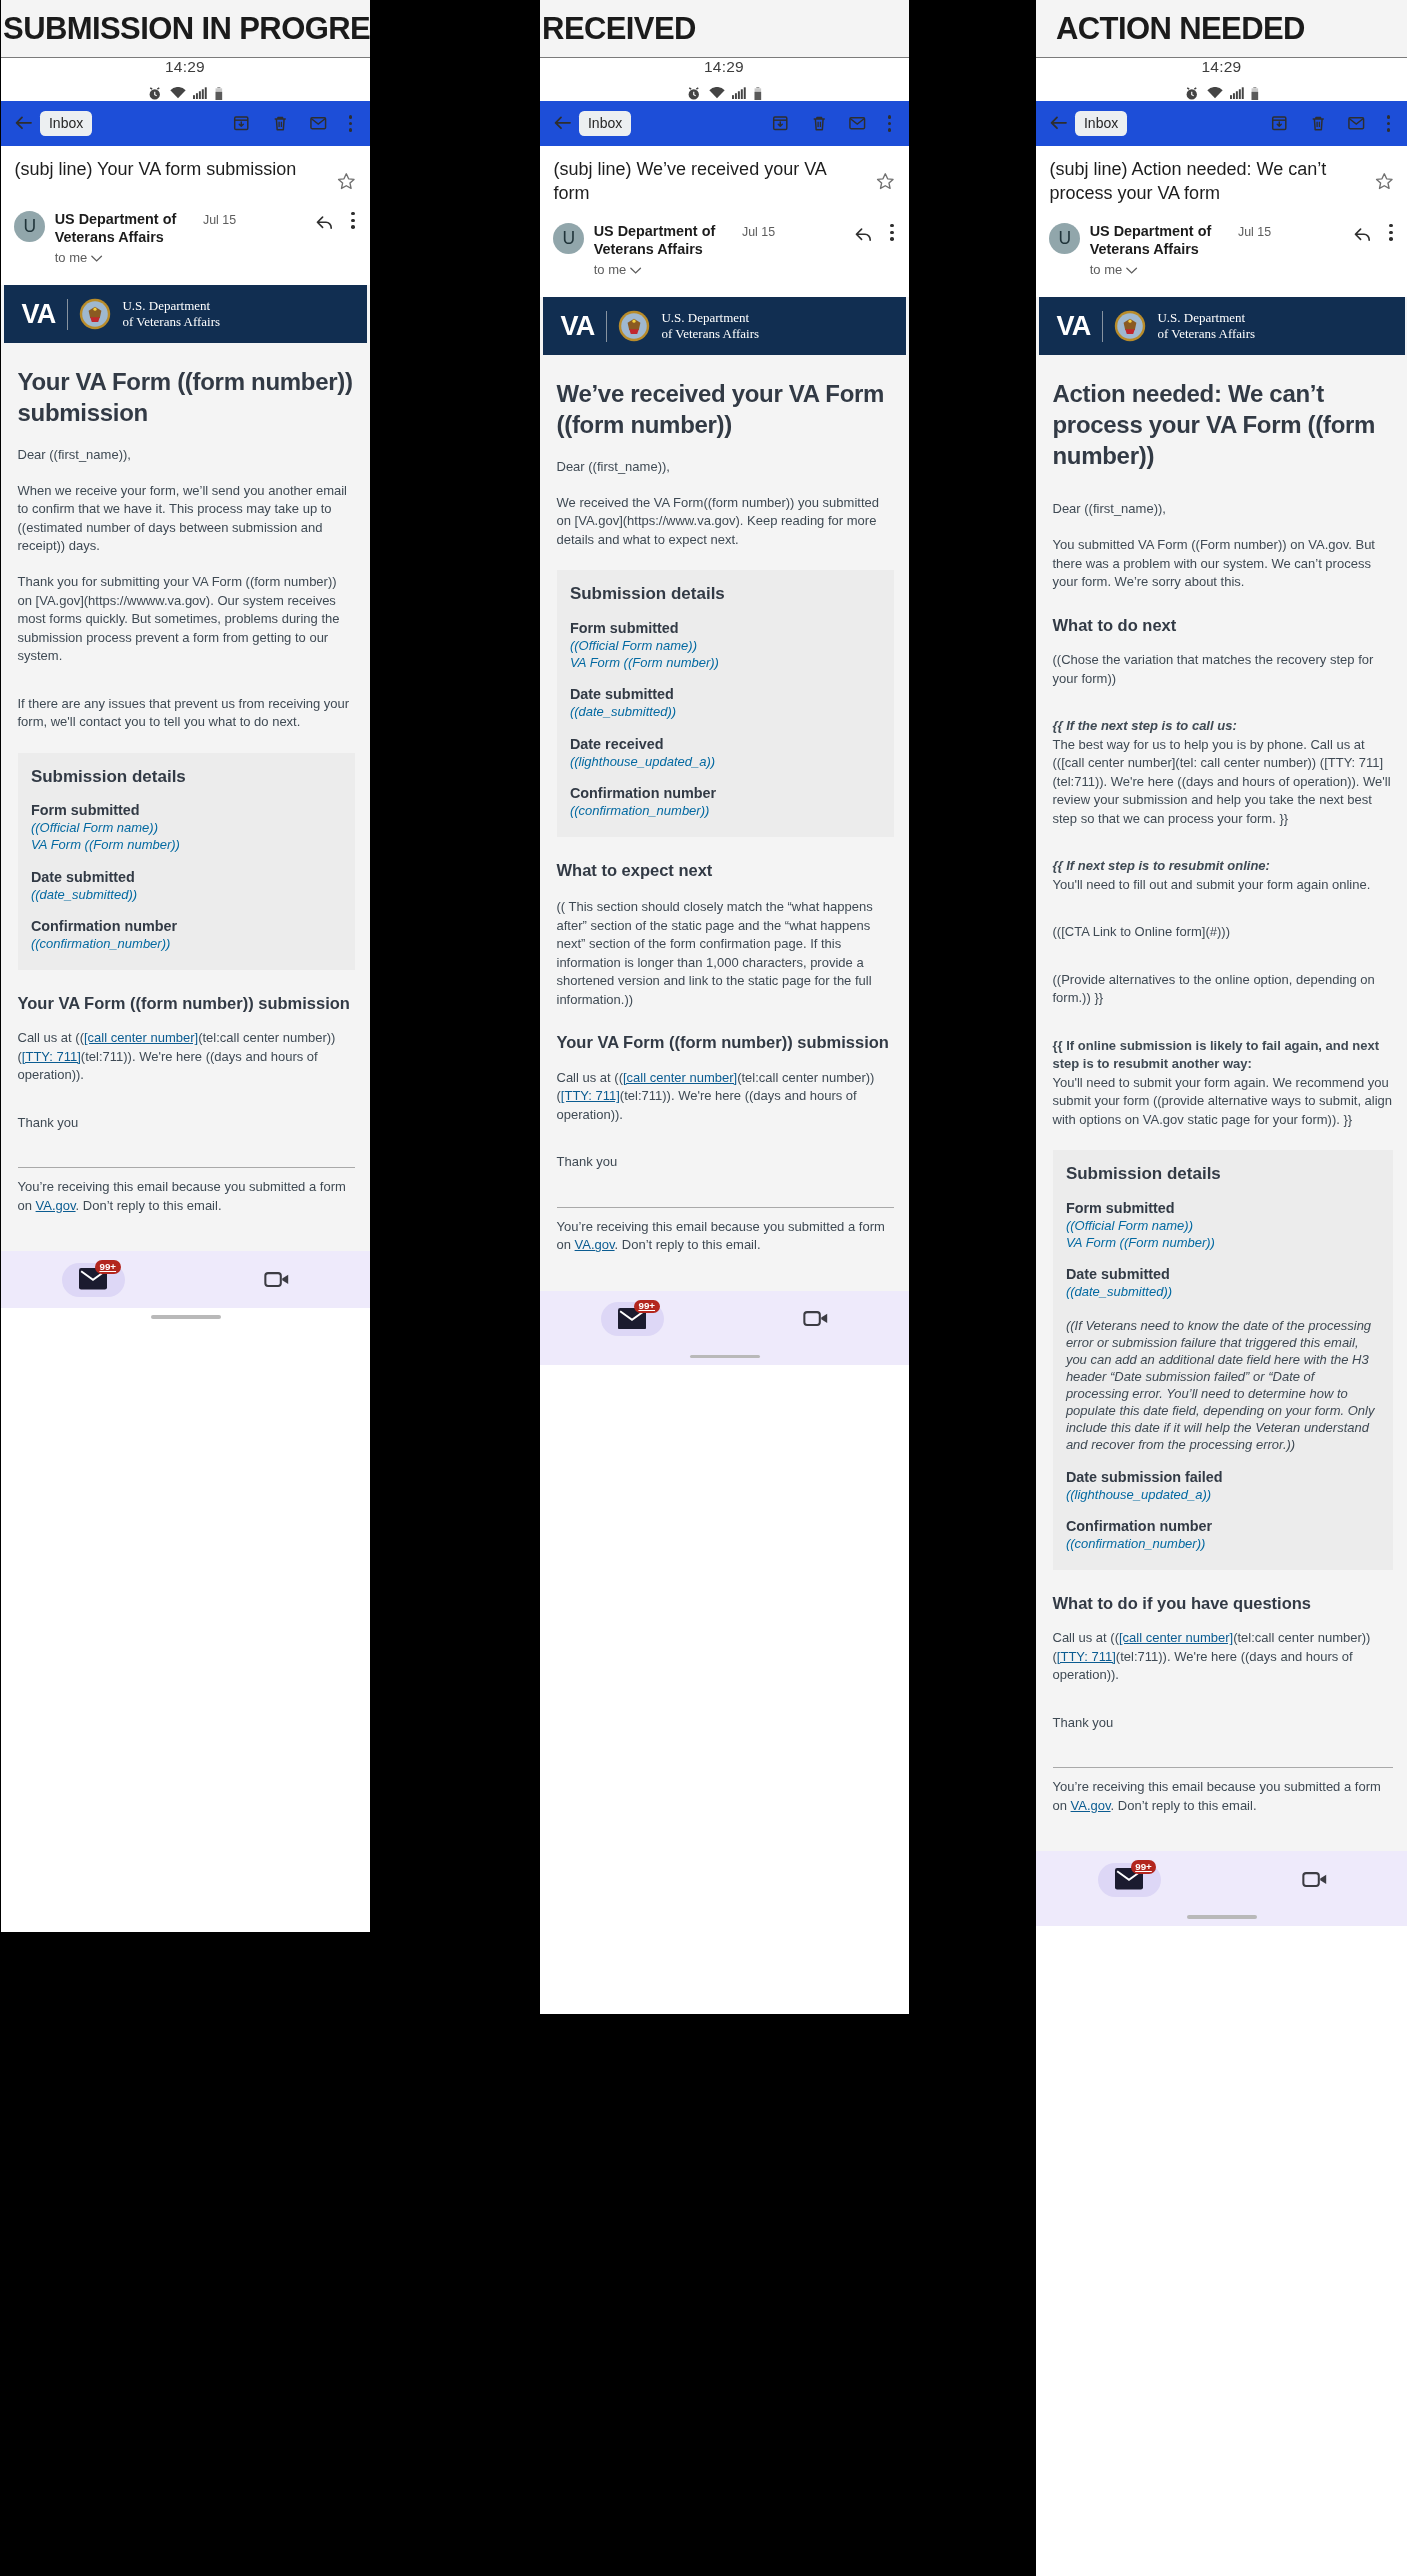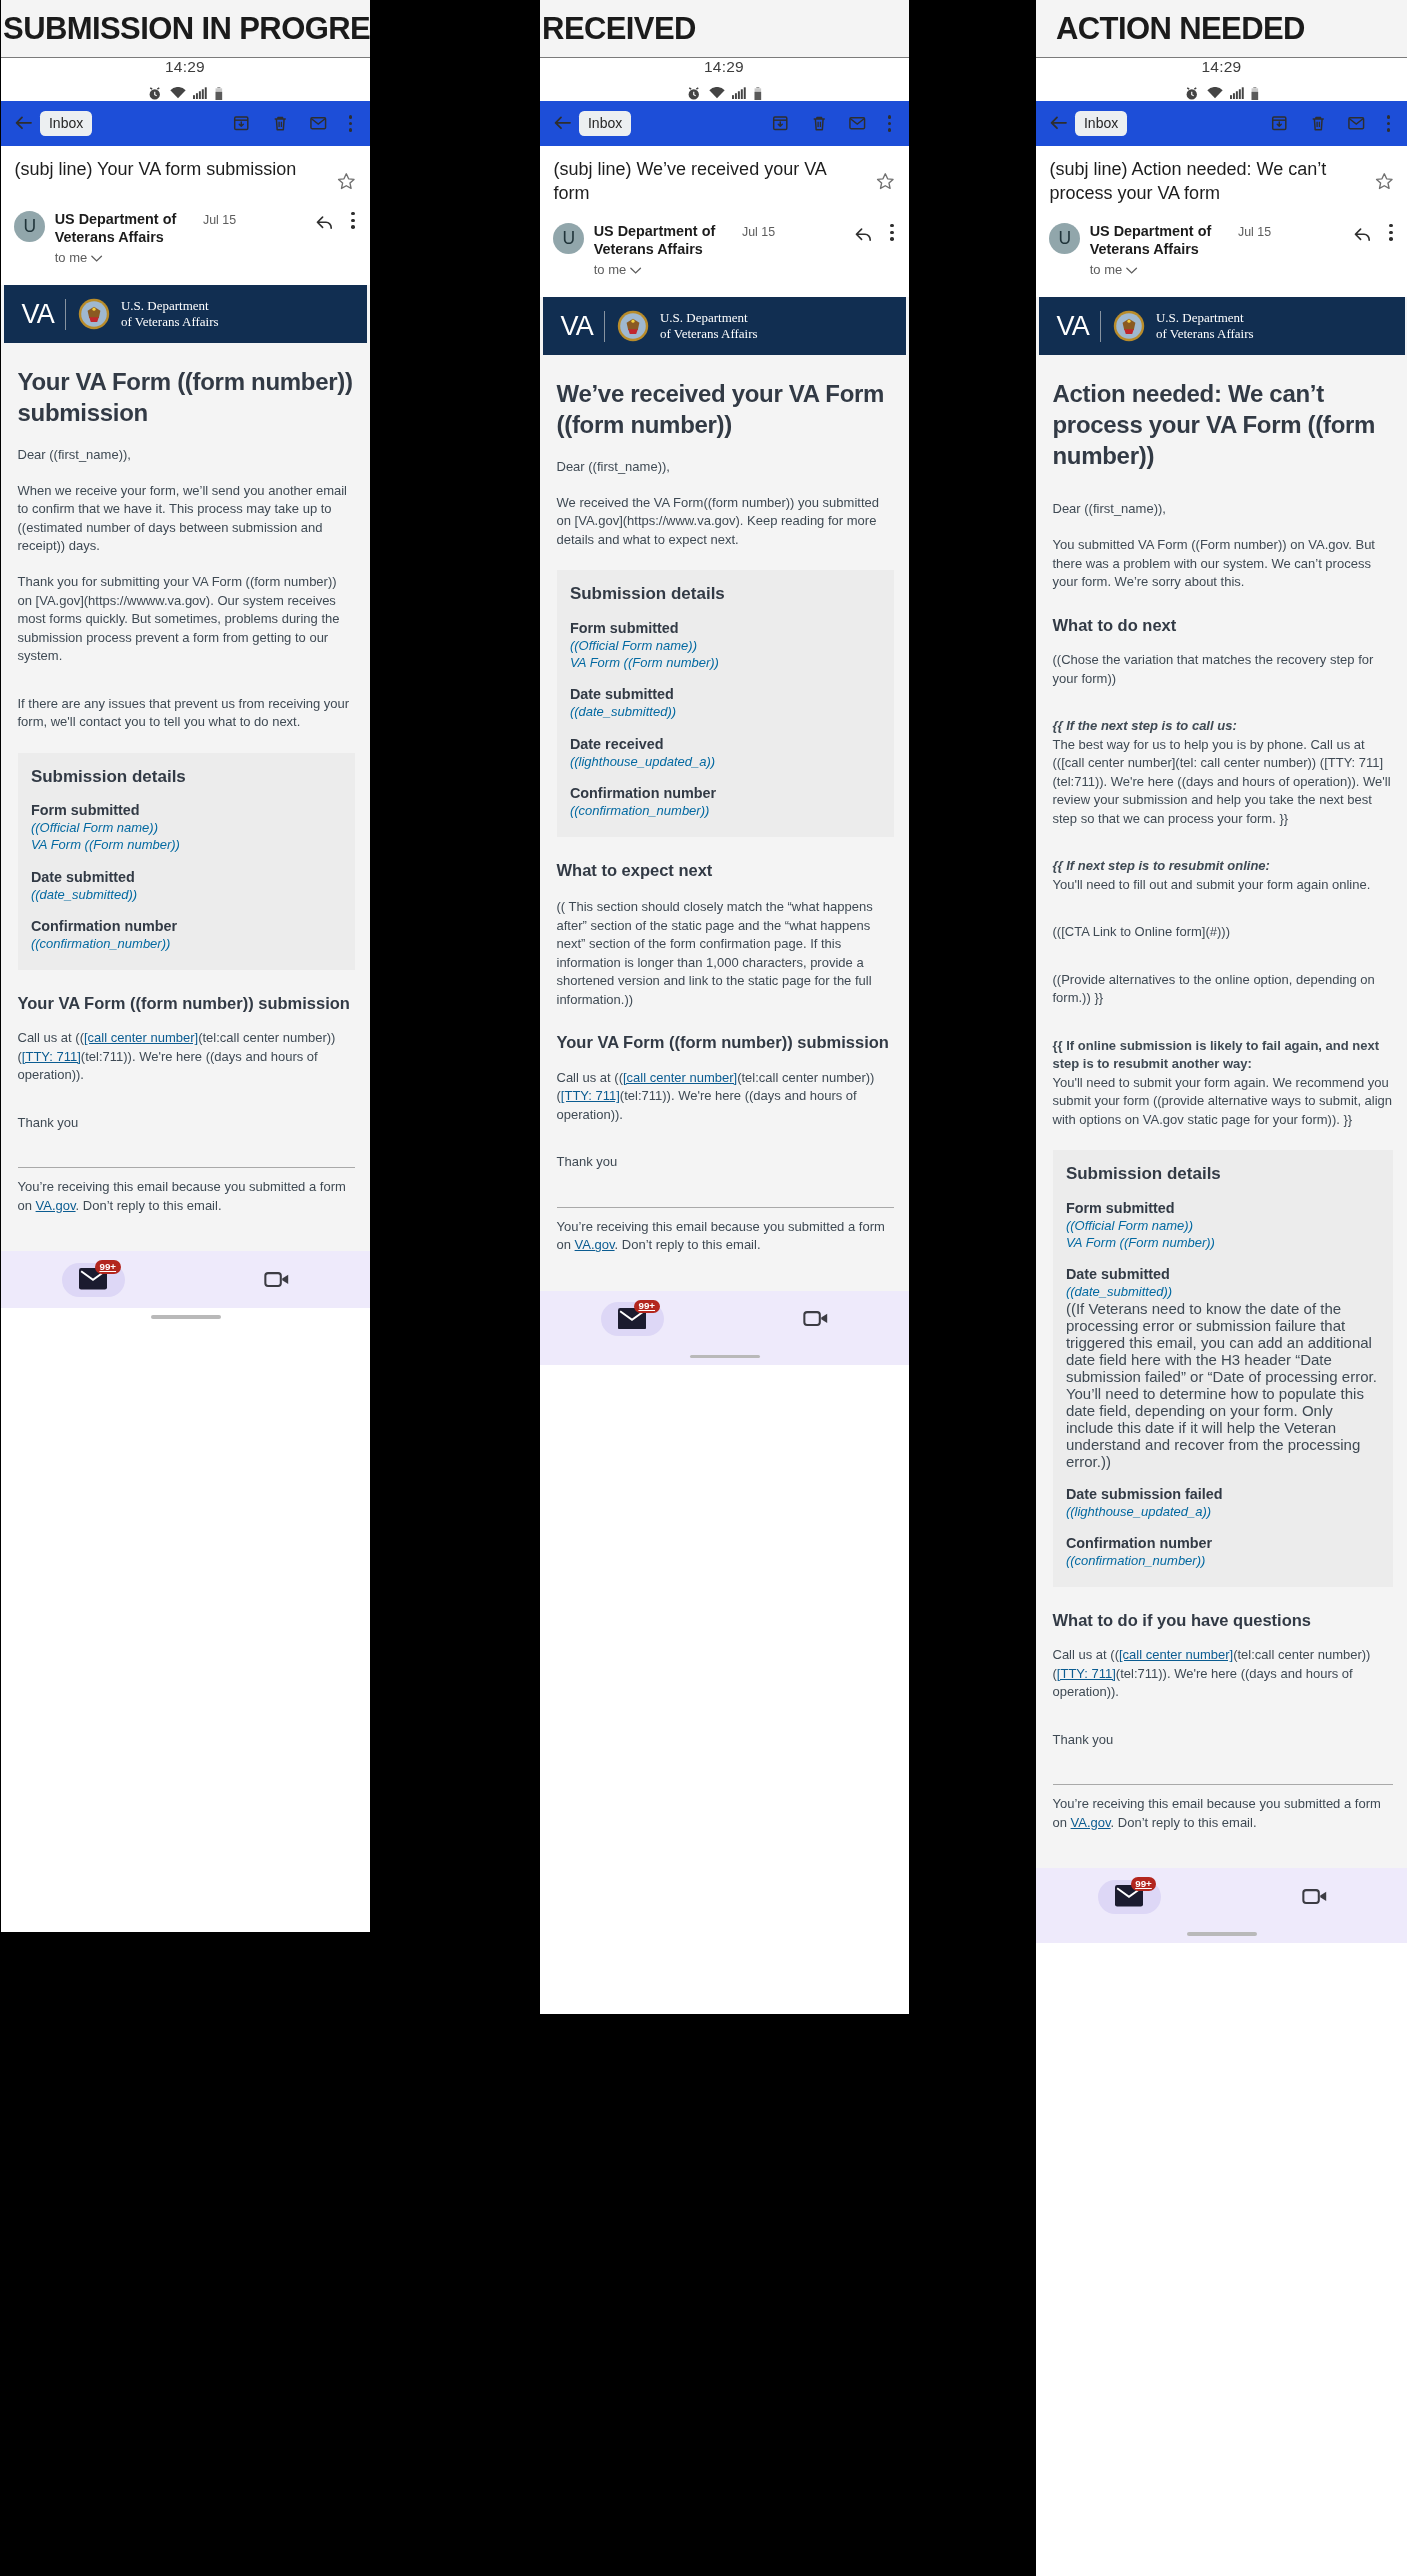--- a/index.html
+++ b/index.html
@@ -128,21 +128,21 @@
   .va-banner {
     background: #112e51;
     margin: 7.2px 3.1px 0 3.1px;
     height: 58px;
     display: flex;
     align-items: center;
     padding-left: 17.5px;
     gap: 11.3px;
   }
   .va-word {
-    color: #fff; font-weight: normal; font-size: 27px;
+    color: #fff; font-weight: bold; font-size: 27px;
     letter-spacing: -0.8px; font-family: "Liberation Sans", sans-serif;
   }
   .va-div { width: 1px; height: 31px; background: #8793a0; }
   .va-seal { width: 32px; height: 32px; flex: 0 0 auto; }
   .va-dept {
     color: #fff; font-family: "Liberation Serif", serif;
     font-size: 13px; line-height: 16px;
   }
 
   .body-inner { padding: 0 15.5px 0 16.5px; }
@@ -175,22 +175,22 @@
     padding: 14.4px 13.4px 17.5px 13.4px;
   }
   .card h2 {
     font-size: 17px; font-weight: bold; color: #323a45; margin: 0 0 5.2px 0;
   }
   .card h3 {
     font-size: 14.4px; font-weight: bold; color: #323a45; margin: 15.5px 0 1px 0;
   }
   .card .val { font-size: 13px; line-height: 17px; color: #0369a1; font-style: italic; }
   .card .note {
-    font-size: 15px; line-height: 17px; color: #3f4a54;
-    margin: 0 0 0 0;
+    font-size: 13px; line-height: 17px; color: #3f4a54;
+    font-style: italic; margin: 17px 0 0 0;
   }
   .lnk { color: #0b5c91; text-decoration: underline; }
   .varhead { font-weight: bold; font-style: italic; }
   .varhead-up { font-weight: bold; }
   hr.rule {
     border: none; border-top: 1.5px solid #a9a9a9;
     margin: 35px 0 0 0;
   }
   p.foot {
     font-size: 13px; line-height: 18.5px; color: #3f4a54; margin: 10px 0 0 0;

